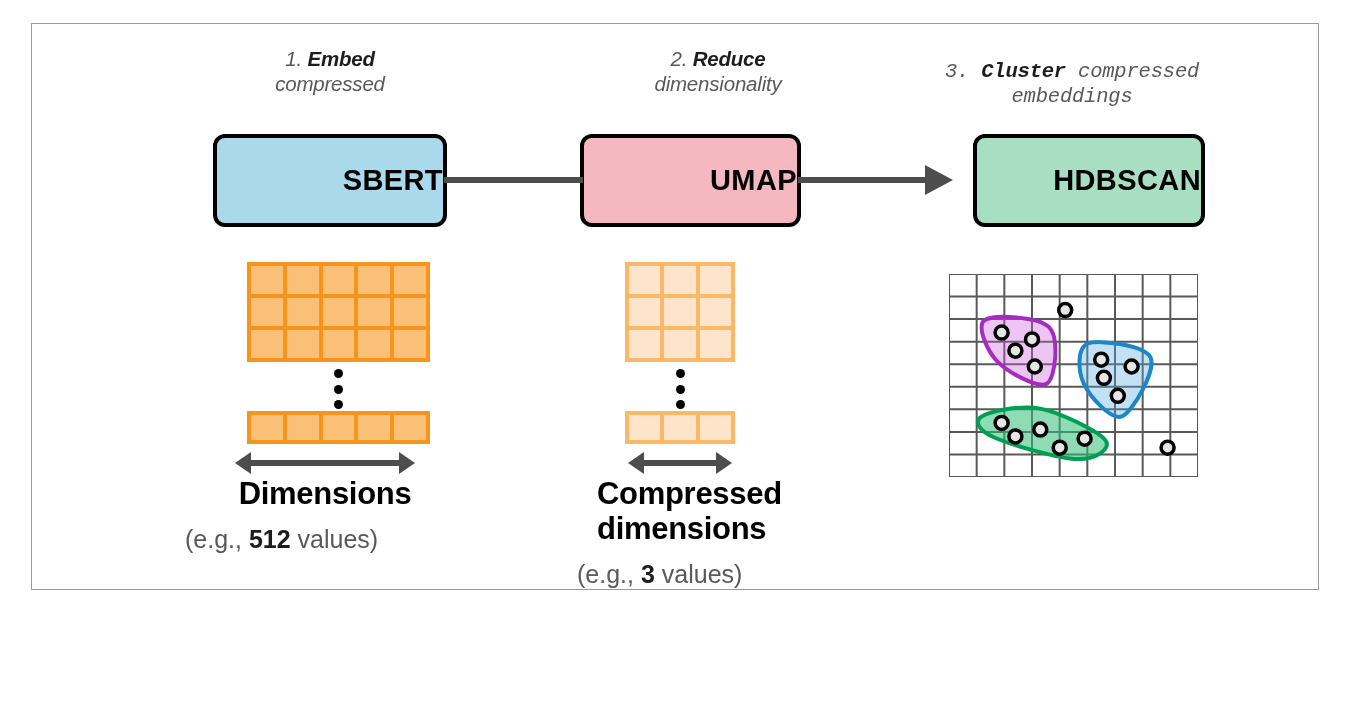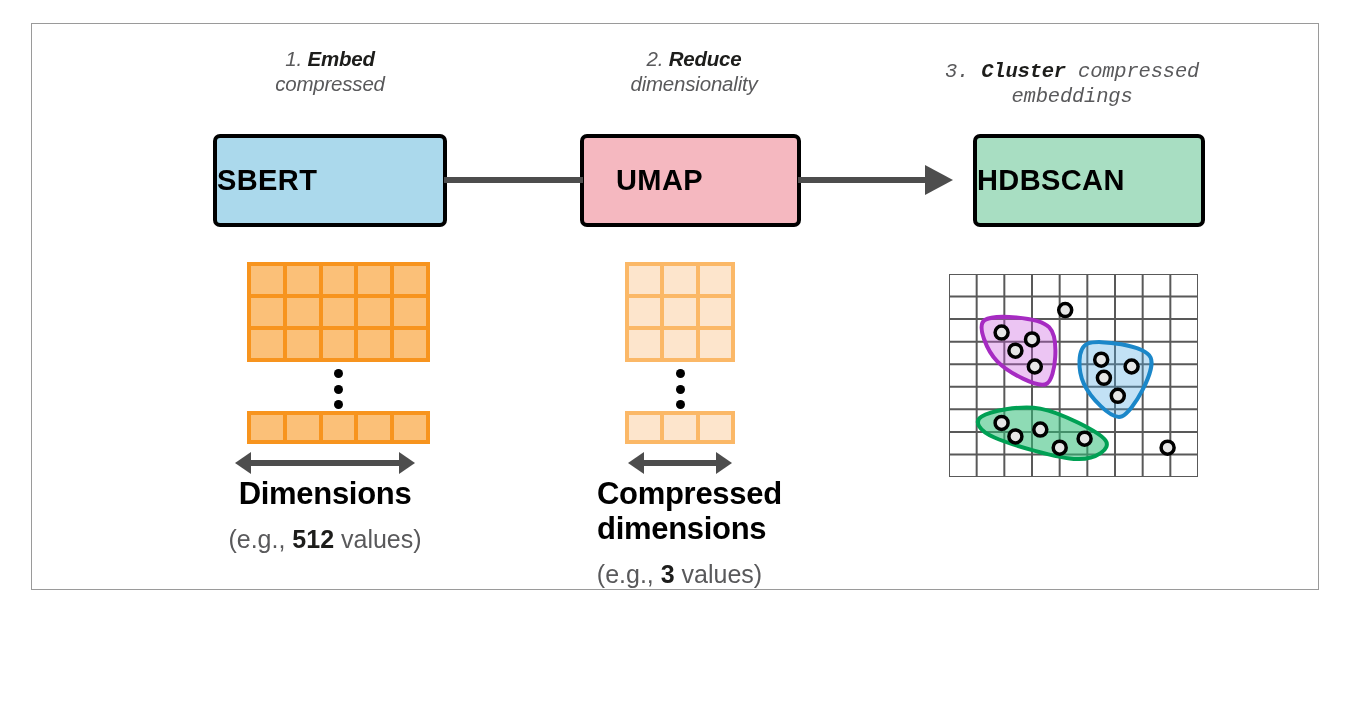--- a/index.html
+++ b/index.html
@@ -43,25 +43,25 @@
   }
   .stage-caption b {
     color: #1d1d1b;
     font-weight: bold;
   }
 
   
   .proc-box {
     position: absolute;
     border: 4px solid #000000;
-    border-radius: 7px;
+    border-radius: 12px;
     box-sizing: border-box;
     display: flex;
     align-items: center;
-    justify-content: flex-start;
+    justify-content: flex-end;
     font-size: 29px;
     font-weight: bold;
     color: #000000;
     letter-spacing: 0.4px;
   }
   #box-sbert   { left: 181px; top: 110px; width: 234px; height: 93px; background: #ABD9EC; }
   #box-umap    { left: 548px; top: 110px; width: 221px; height: 93px; background: #F5B8C0; padding-left: 32px; }
   #box-hdbscan { left: 941px; top: 110px; width: 232px; height: 93px; background: #A8DEC2; }
 
   
@@ -183,21 +183,21 @@
     position: absolute;
     text-align: center;
     color: #000000;
     font-weight: bold;
     font-size: 31px;
     line-height: 35px;
     letter-spacing: -0.3px;
   }
   .dim-sub {
     position: absolute;
-    text-align: center;
+    text-align: left;
     color: #59595b;
     font-size: 25px;
     line-height: 30px;
   }
   .dim-sub b { color: #1d1d1b; font-weight: bold; }
 
   #label-sbert { left: 173px; top: 452px; width: 240px; }
   #sub-sbert   { left: 153px; top: 500px; width: 280px; }
   #label-umap  { left: 565px; top: 452px; width: 165px; }
   #sub-umap    { left: 545px; top: 535px; width: 205px; }
@@ -229,21 +229,21 @@
 <div id="page">
 
   <div id="figure-frame">
 
     <div class="stage-caption" style="left:148px; top:22px; width:300px;">
       <span>1.</span>
       <b>Embed</b><br>
       <span>compressed</span>
     </div>
 
-    <div class="stage-caption" style="left:512px; top:22px; width:300px;">
+    <div class="stage-caption" style="left:536px; top:22px; width:300px;">
       <span>2.</span>
       <b>Reduce</b><br>
       <span>dimensionality</span>
     </div>
 
     <div class="stage-caption" style="left:860px; top:35px; width:360px;font-family:Liberation Mono, monospace;">
       <span>3.</span>
       <b>Cluster</b>
       <span>compressed embeddings</span>
     </div>

